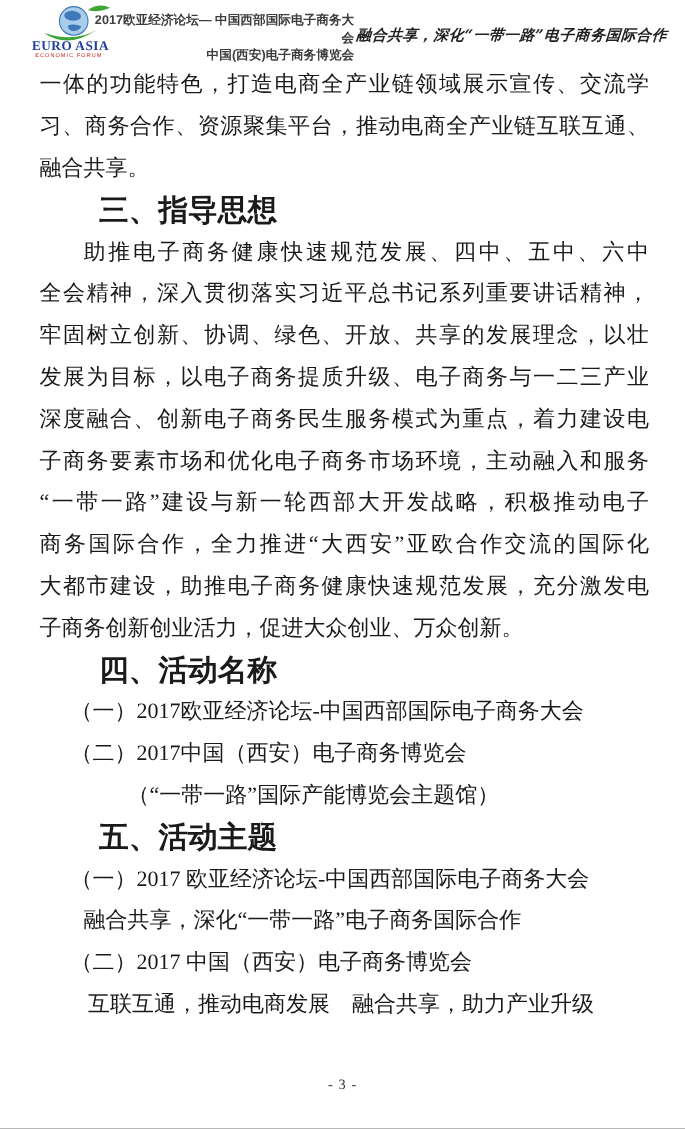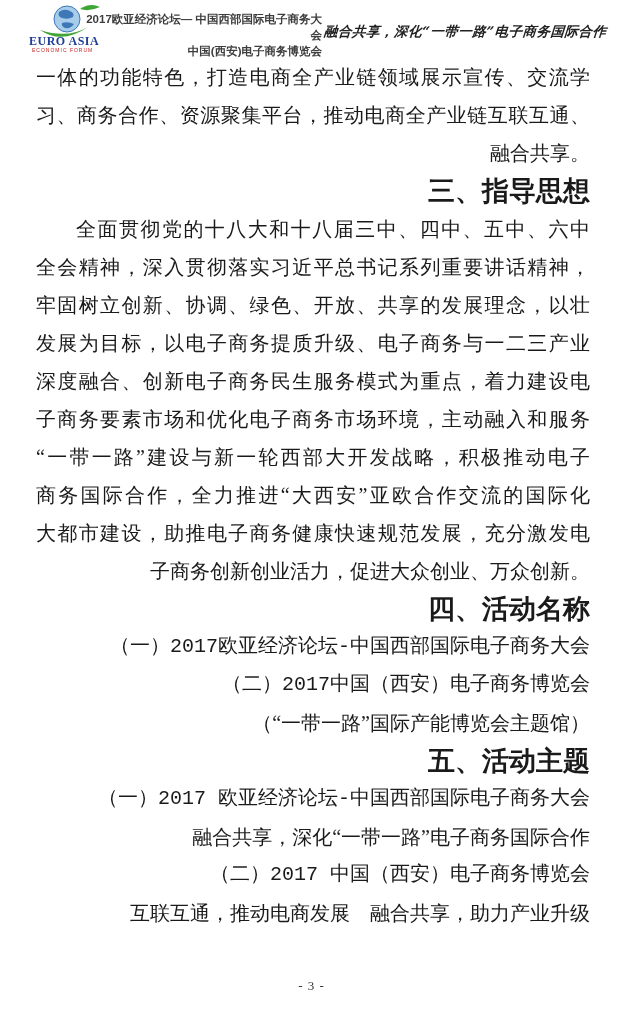--- a/index.html
+++ b/index.html
@@ -28,27 +28,27 @@
     font-size:13.5px;letter-spacing:0.5px;color:#222;
     transform:skewX(-4deg);
   }
   
   .doc{
     position:absolute;top:58px;left:36px;width:554px;
     font-size:20px;
   }
   .line{
     height:38px;line-height:38px;
-    text-align:right;
+    text-align:left;
   }
   .line.j{text-align:justify;text-align-last:justify;}
   .line.heading{font-weight:bold;font-size:27px;}
   .ind2{text-indent:2em;}
   .ind22{text-indent:2.2em;}
-  .list{text-indent:1.4em;font-family:Liberation Mono, monospace;}
+  .list{text-indent:1.4em;}
   .sub{text-indent:4em;}
   
   .footer{
     position:absolute;left:0;top:978px;width:623px;
     text-align:center;font-size:13px;color:#333;letter-spacing:1px;
   }
 </style>
 </head>
 <body>
 
@@ -75,21 +75,21 @@
     </div>
 
     <div class="slogan">融合共享，深化“一带一路”电子商务国际合作</div>
   </div>
 
   <div class="doc">
       <div class="line j">一体的功能特色，打造电商全产业链领域展示宣传、交流学</div>
       <div class="line j">习、商务合作、资源聚集平台，推动电商全产业链互联互通、</div>
       <div class="line ">融合共享。</div>
       <div class="line heading ind2">三、指导思想</div>
-      <div class="line j ind2">全面贯彻党的十八大和十八届三中、四中、五中、六中</div>
+      <div class="line j ind2">助推电子商务健康快速规范发展、四中、五中、六中</div>
       <div class="line j">全会精神，深入贯彻落实习近平总书记系列重要讲话精神，</div>
       <div class="line j">牢固树立创新、协调、绿色、开放、共享的发展理念，以壮</div>
       <div class="line j">发展为目标，以电子商务提质升级、电子商务与一二三产业</div>
       <div class="line j">深度融合、创新电子商务民生服务模式为重点，着力建设电</div>
       <div class="line j">子商务要素市场和优化电子商务市场环境，主动融入和服务</div>
       <div class="line j">“一带一路”建设与新一轮西部大开发战略，积极推动电子</div>
       <div class="line j">商务国际合作，全力推进“大西安”亚欧合作交流的国际化</div>
       <div class="line j">大都市建设，助推电子商务健康快速规范发展，充分激发电</div>
       <div class="line ">子商务创新创业活力，促进大众创业、万众创新。</div>
       <div class="line heading ind2">四、活动名称</div>

